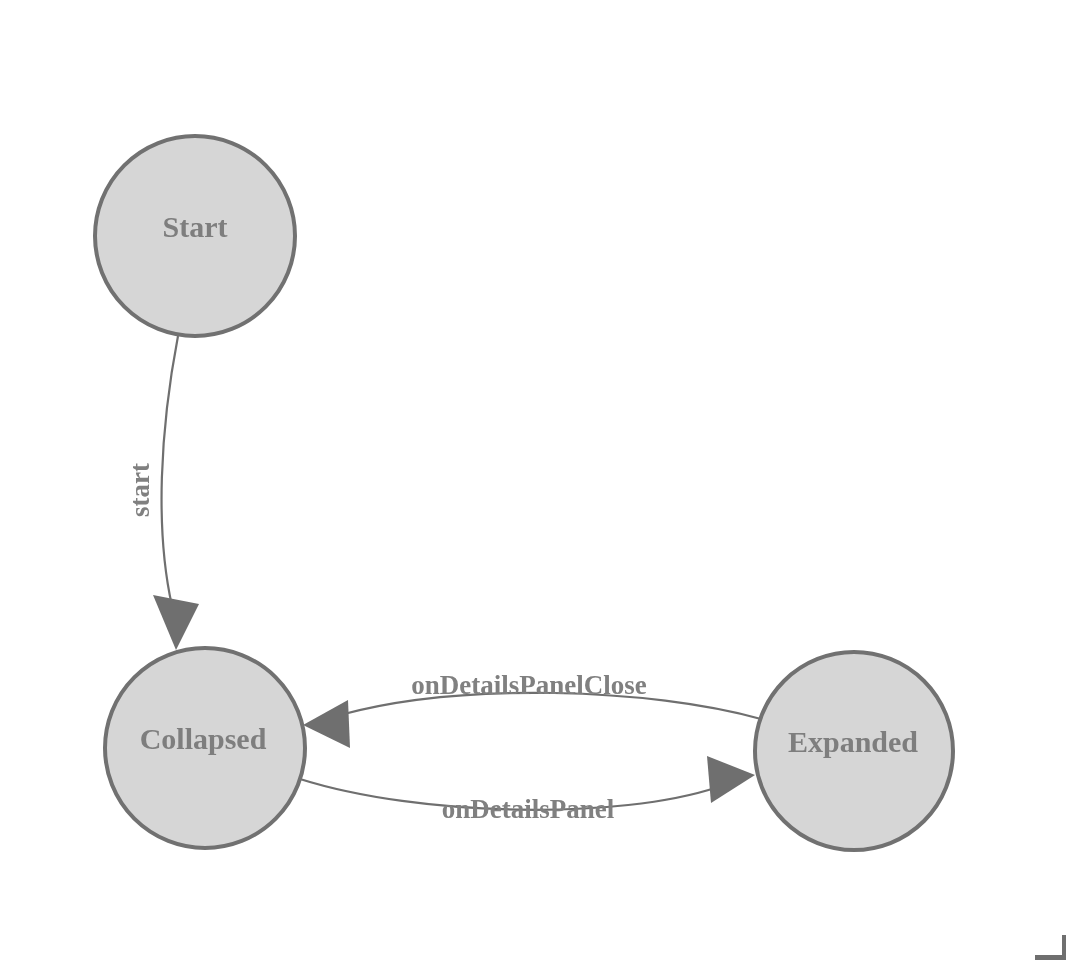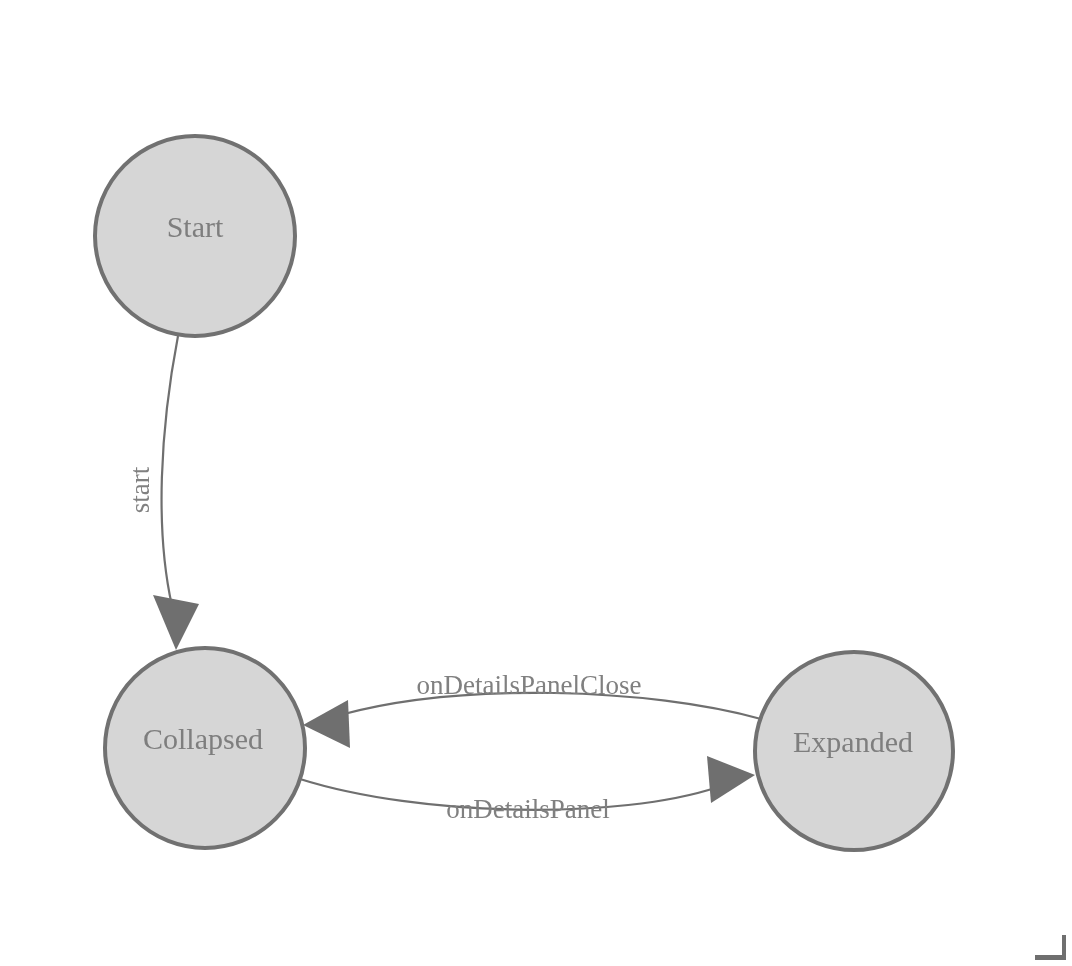--- a/index.html
+++ b/index.html
@@ -10,20 +10,21 @@
   }
   body {
     font-family: "Liberation Serif", "DejaVu Serif", serif;
   }
   #canvas {
     position: relative;
     width: 1072px;
     height: 966px;
     background: #ffffff;
     overflow: hidden;
+    font-weight: bold;
   }
   #graph-svg {
     position: absolute;
     top: 0;
     left: 0;
     width: 1072px;
     height: 966px;
     display: block;
   }
   .node-circle {

